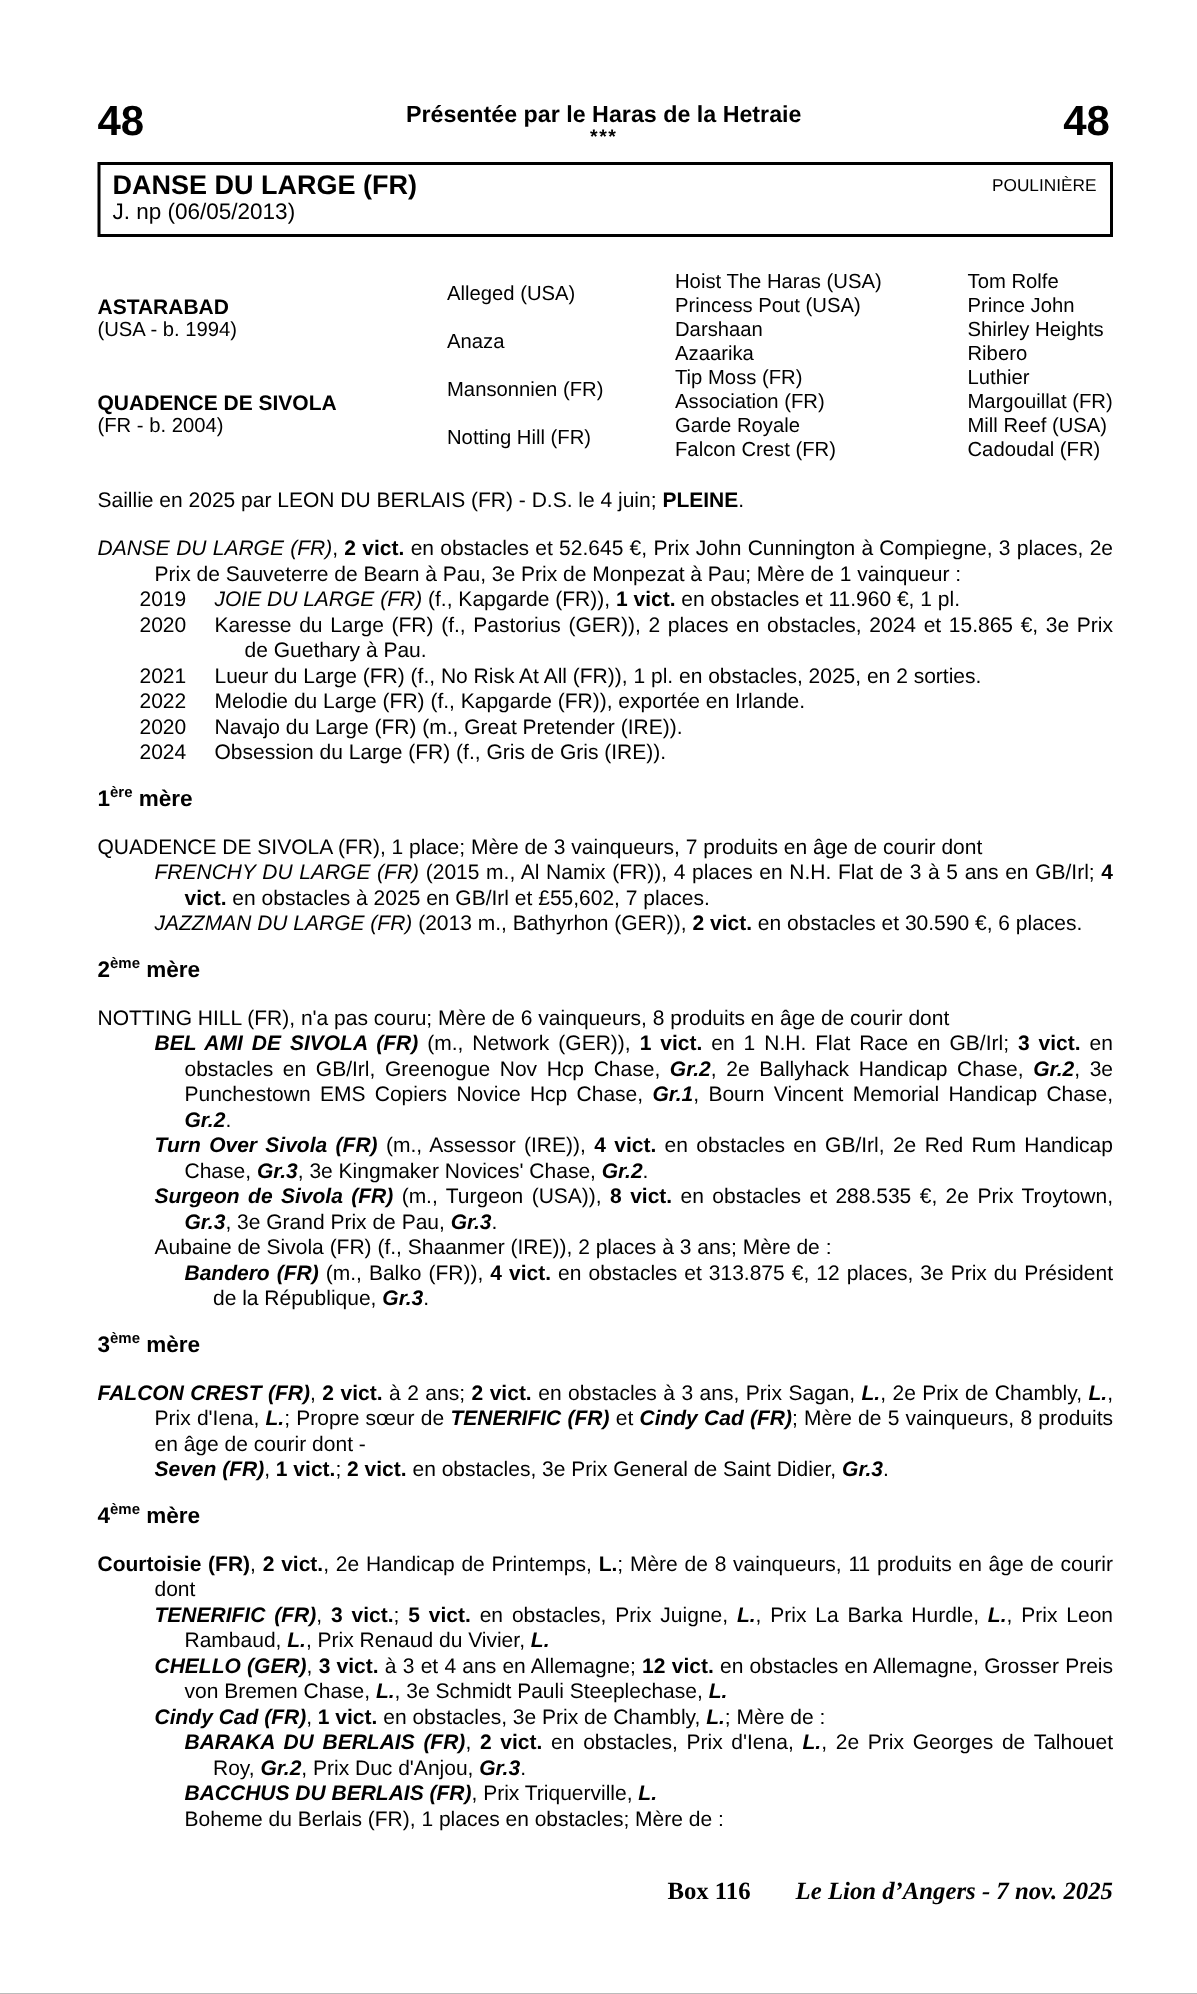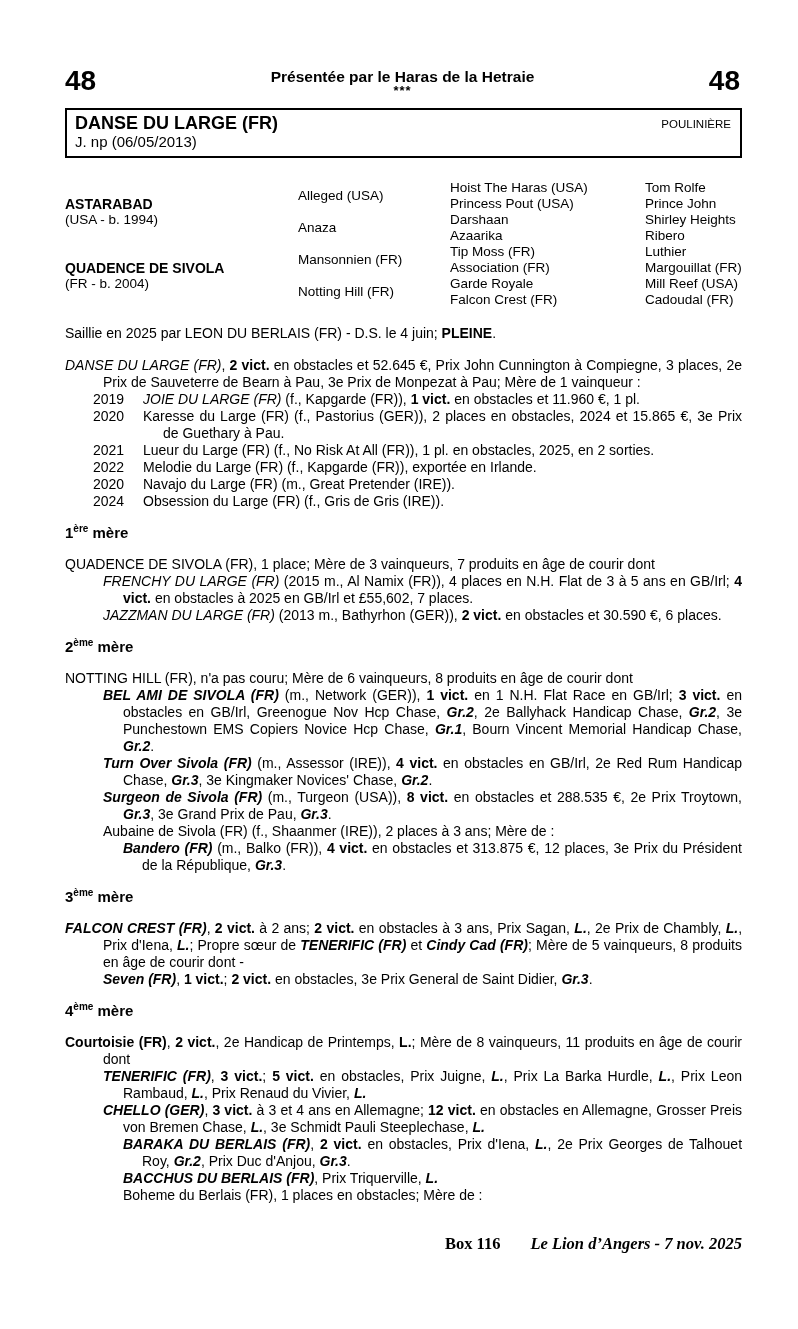--- a/index.html
+++ b/index.html
@@ -134,20 +134,21 @@
       <p class="b1"><span style="font-weight: bold; font-style: italic;">Surgeon de Sivola (FR)</span><span> (m., Turgeon (USA)), </span><span style="font-weight: bold;">8 vict.</span><span> en obstacles et 288.535 €, 2e Prix Troytown, </span><span style="font-weight: bold; font-style: italic;">Gr.3</span><span>, 3e Grand Prix de Pau, </span><span style="font-weight: bold; font-style: italic;">Gr.3</span><span>.</span></p>
       <p class="b1"><span>Aubaine de Sivola (FR) (f., Shaanmer (IRE)), 2 places à 3 ans; Mère de :</span></p>
       <p class="b2"><span style="font-weight: bold; font-style: italic;">Bandero (FR)</span><span> (m., Balko (FR)), </span><span style="font-weight: bold;">4 vict.</span><span> en obstacles et 313.875 €, 12 places, 3e Prix du Président de la République, </span><span style="font-weight: bold; font-style: italic;">Gr.3</span><span>.</span></p>
       <p class="heading"><span style="font-weight: bold;">3</span><sup style="font-weight: bold;">ème</sup><span style="font-weight: bold;"> mère</span></p>
       <p class="b0"><span style="font-weight: bold; font-style: italic;">FALCON CREST (FR)</span><span>, </span><span style="font-weight: bold;">2 vict.</span><span> à 2 ans; </span><span style="font-weight: bold;">2 vict.</span><span> en obstacles à 3 ans, Prix Sagan, </span><span style="font-weight: bold; font-style: italic;">L.</span><span>, 2e Prix de Chambly, </span><span style="font-weight: bold; font-style: italic;">L.</span><span>, Prix d'Iena, </span><span style="font-weight: bold; font-style: italic;">L.</span><span>; Propre sœur de </span><span style="font-weight: bold; font-style: italic;">TENERIFIC (FR)</span><span> et </span><span style="font-weight: bold; font-style: italic;">Cindy Cad (FR)</span><span>; Mère de 5 vainqueurs, 8 produits en âge de courir dont -</span></p>
       <p class="b1"><span style="font-weight: bold; font-style: italic;">Seven (FR)</span><span>, </span><span style="font-weight: bold;">1 vict.</span><span>; </span><span style="font-weight: bold;">2 vict.</span><span> en obstacles, 3e Prix General de Saint Didier, </span><span style="font-weight: bold; font-style: italic;">Gr.3</span><span>.</span></p>
       <p class="heading"><span style="font-weight: bold;">4</span><sup style="font-weight: bold;">ème</sup><span style="font-weight: bold;"> mère</span></p>
       <p class="b0"><span style="font-weight: bold;">Courtoisie (FR)</span><span>, </span><span style="font-weight: bold;">2 vict.</span><span>, 2e Handicap de Printemps, </span><span style="font-weight: bold;">L.</span><span>; Mère de 8 vainqueurs, 11 produits en âge de courir dont</span></p>
       <p class="b1"><span style="font-weight: bold; font-style: italic;">TENERIFIC (FR)</span><span>, </span><span style="font-weight: bold;">3 vict.</span><span>; </span><span style="font-weight: bold;">5 vict.</span><span> en obstacles, Prix Juigne, </span><span style="font-weight: bold; font-style: italic;">L.</span><span>, Prix La Barka Hurdle, </span><span style="font-weight: bold; font-style: italic;">L.</span><span>, Prix Leon Rambaud, </span><span style="font-weight: bold; font-style: italic;">L.</span><span>, Prix Renaud du Vivier, </span><span style="font-weight: bold; font-style: italic;">L.</span></p>
       <p class="b1"><span style="font-weight: bold; font-style: italic;">CHELLO (GER)</span><span>, </span><span style="font-weight: bold;">3 vict.</span><span> à 3 et 4 ans en Allemagne; </span><span style="font-weight: bold;">12 vict.</span><span> en obstacles en Allemagne, Grosser Preis von Bremen Chase, </span><span style="font-weight: bold; font-style: italic;">L.</span><span>, 3e Schmidt Pauli Steeplechase, </span><span style="font-weight: bold; font-style: italic;">L.</span></p>
+      <p class="b1"><span style="font-weight: bold; font-style: italic;">Cindy Cad (FR)</span><span>, </span><span style="font-weight: bold;">1 vict.</span><span> en obstacles, 3e Prix de Chambly, </span><span style="font-weight: bold; font-style: italic;">L.</span><span>; Mère de :</span></p>
       <p class="b2"><span style="font-weight: bold; font-style: italic;">BARAKA DU BERLAIS (FR)</span><span>, </span><span style="font-weight: bold;">2 vict.</span><span> en obstacles, Prix d'Iena, </span><span style="font-weight: bold; font-style: italic;">L.</span><span>, 2e Prix Georges de Talhouet Roy, </span><span style="font-weight: bold; font-style: italic;">Gr.2</span><span>, Prix Duc d'Anjou, </span><span style="font-weight: bold; font-style: italic;">Gr.3</span><span>.</span></p>
       <p class="b2"><span style="font-weight: bold; font-style: italic;">BACCHUS DU BERLAIS (FR)</span><span>, Prix Triquerville, </span><span style="font-weight: bold; font-style: italic;">L.</span></p>
       <p class="b2"><span>Boheme du Berlais (FR), 1 places en obstacles; Mère de :</span></p>
     </div>
 
   <div class="footer">
     <span>Box 116</span><span class="sale">Le Lion d’Angers - 7 nov. 2025</span>
   </div>
 
 </div>

